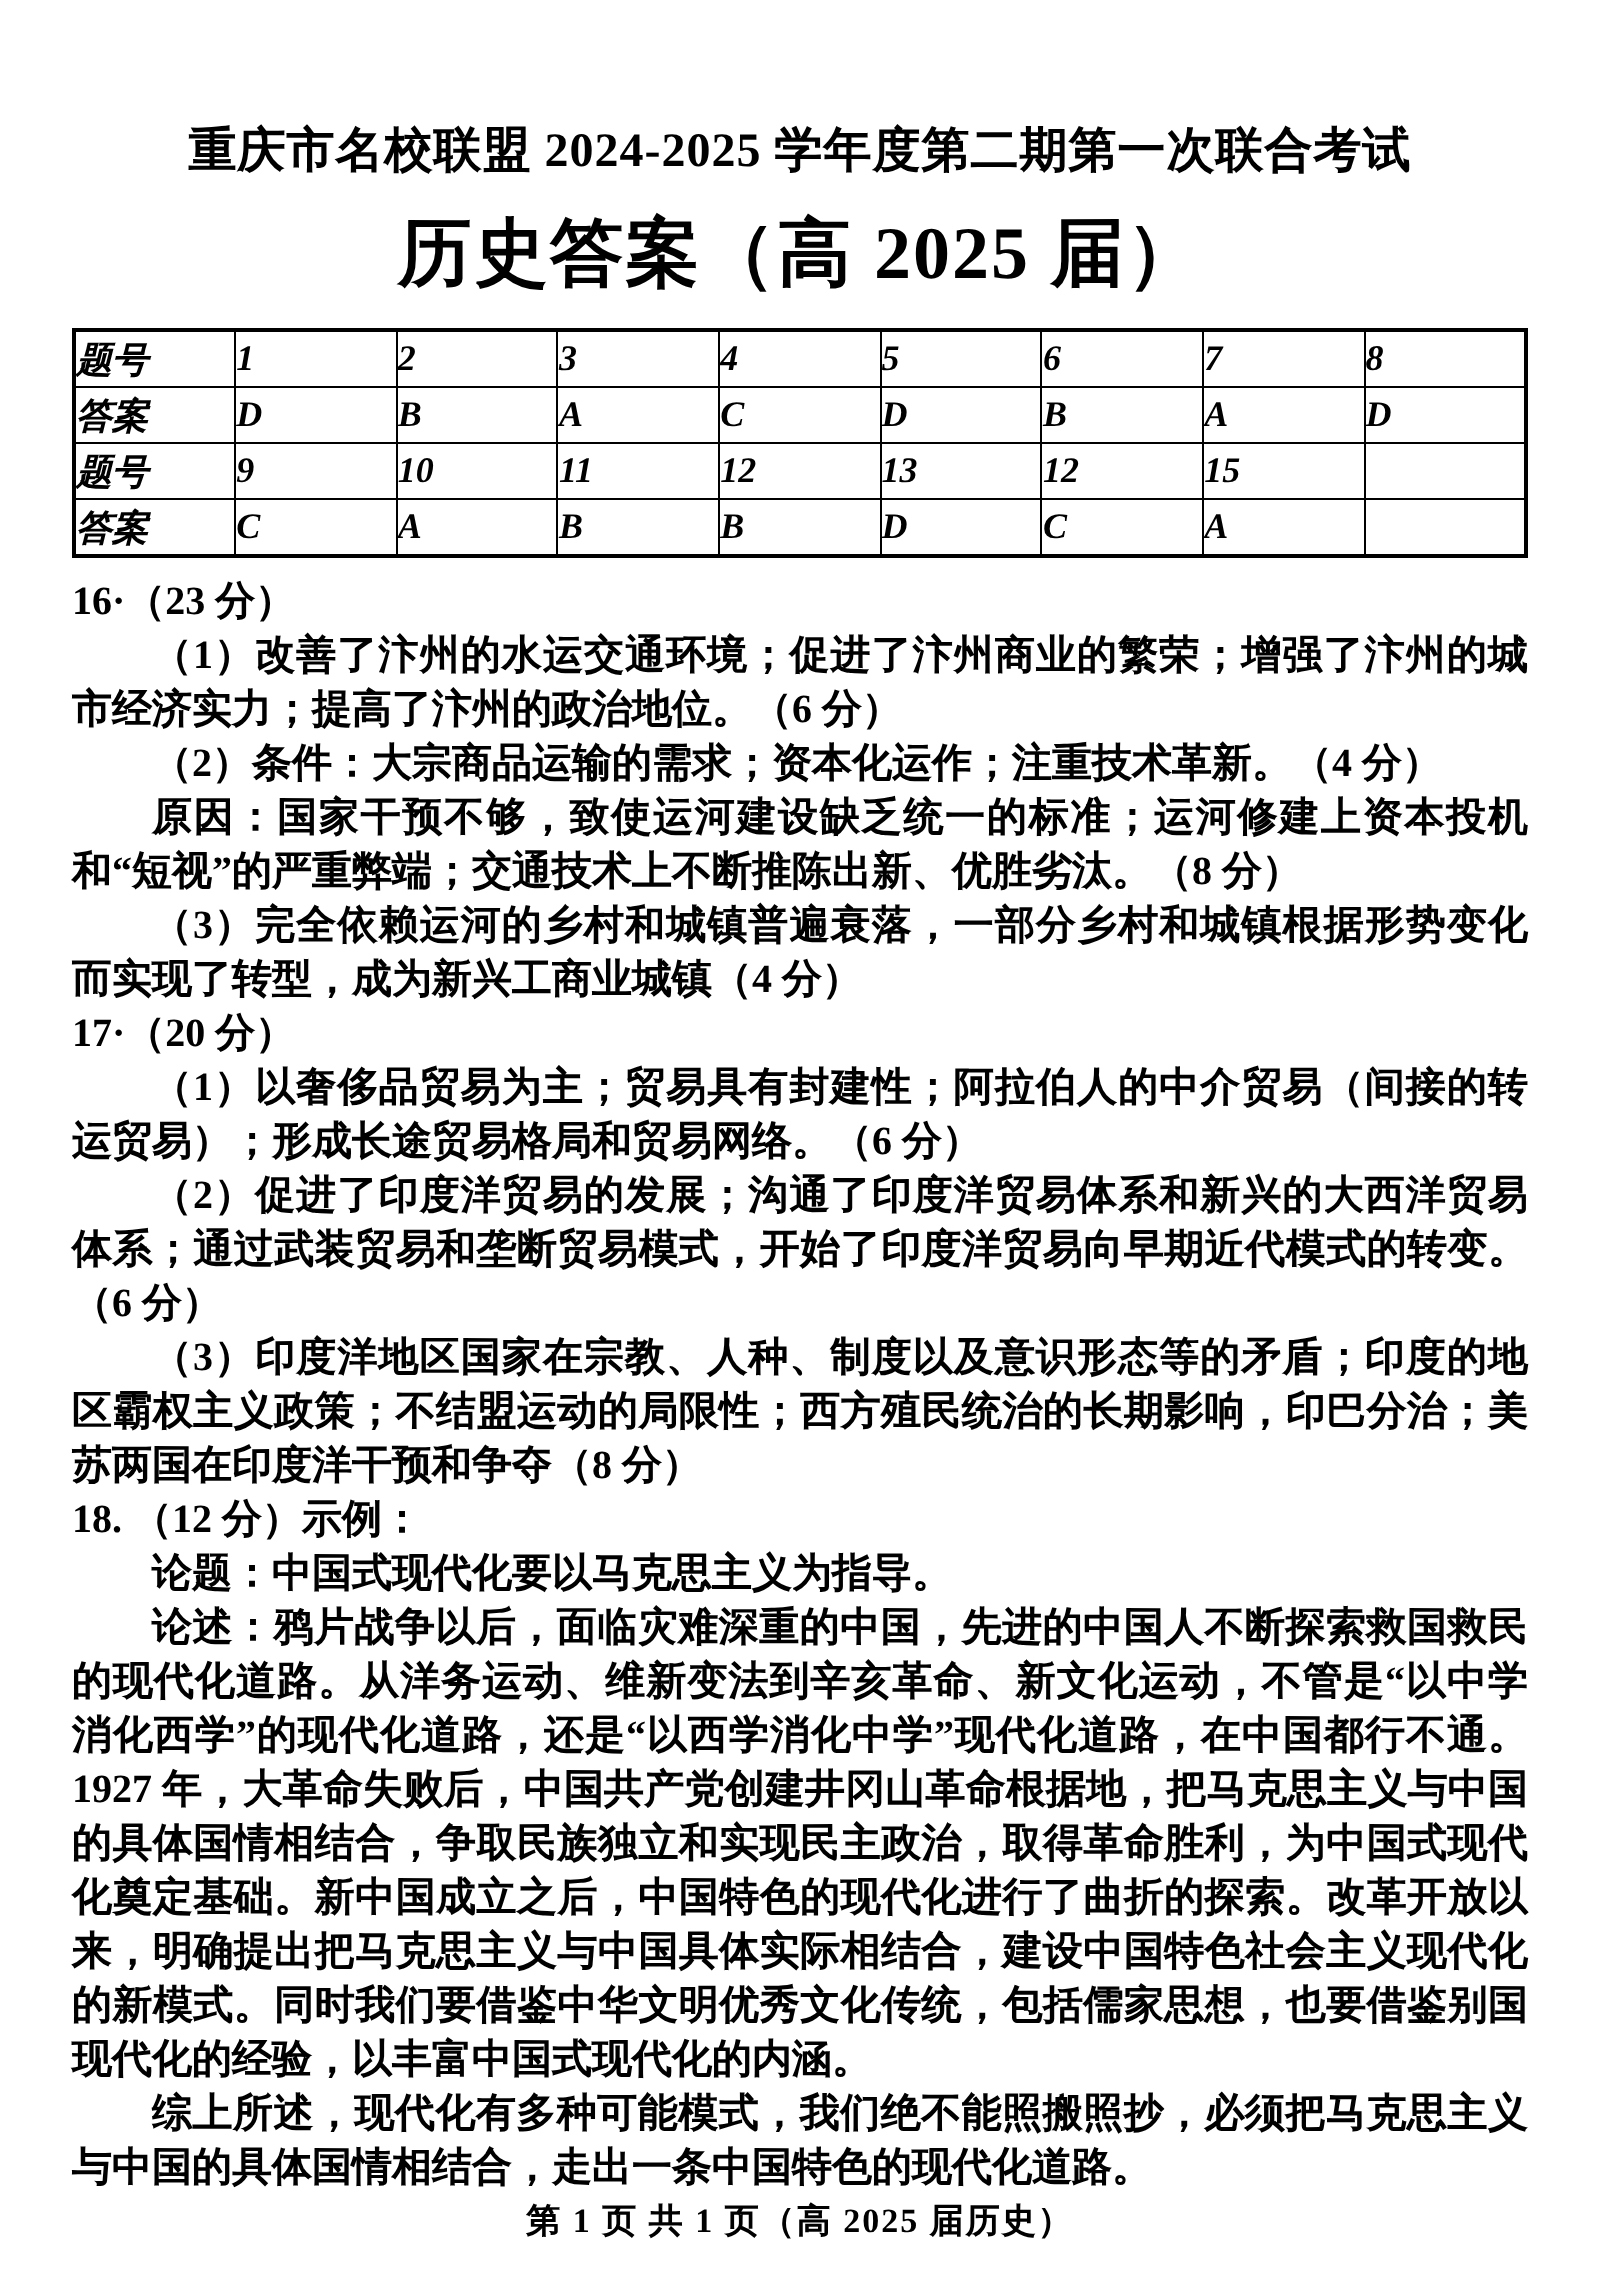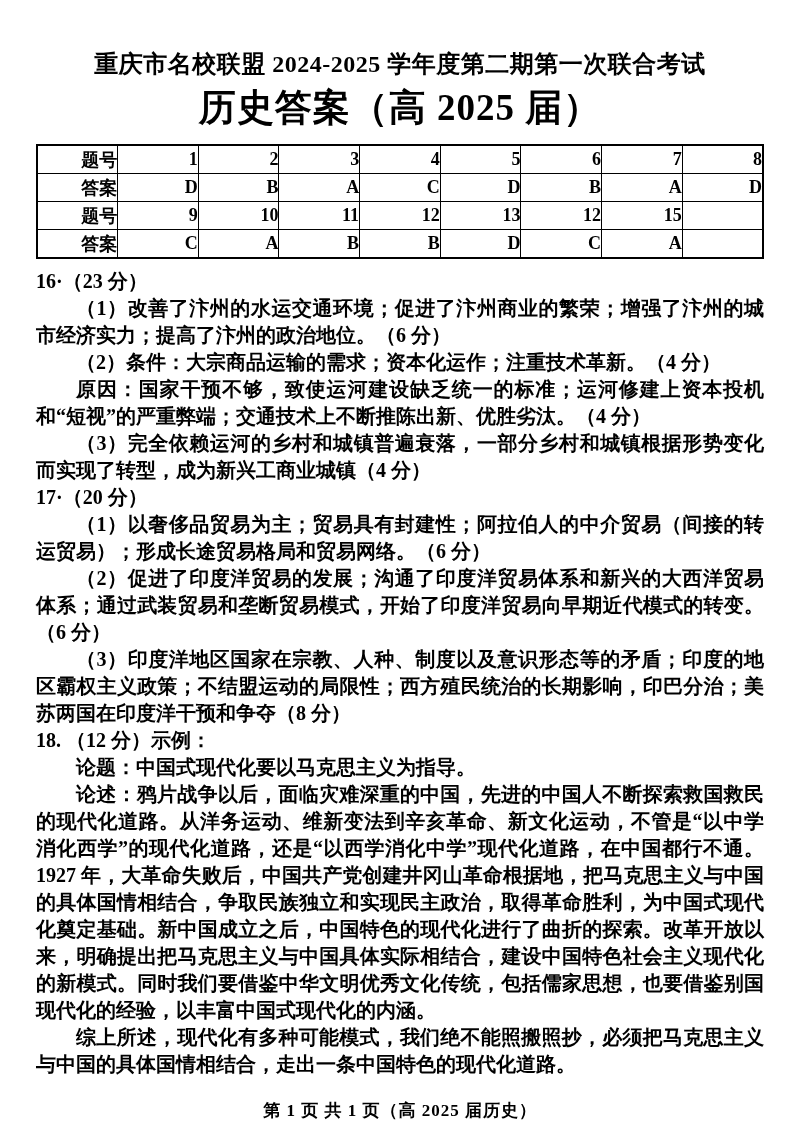--- a/index.html
+++ b/index.html
@@ -13,21 +13,21 @@
     height: 1141px;
     background: #ffffff;
     color: #000000;
     font-family: "Liberation Serif", "DejaVu Serif", serif;
     font-weight: bold;
     box-sizing: border-box;
     padding: 0 36px;
     overflow: hidden;
   }
   .exam-title {
-    margin: 0;
+    margin: 12px;
     padding-top: 48px;
     text-align: center;
     font-size: 24px;
     line-height: 32px;
     letter-spacing: 0.5px;
     white-space: nowrap;
   }
   .answer-key-title {
     margin: 4px 0 12px 0;
     text-align: center;
@@ -38,24 +38,25 @@
   }
   table.answer-table {
     width: 100%;
     border-collapse: collapse;
     table-layout: fixed;
     border: 2.5px solid #000;
   }
   table.answer-table td {
     border: 1.6px solid #000;
     height: 27px;
-    text-align: right;
+    text-align: left;
     vertical-align: middle;
     font-size: 18px;
     padding: 0;
+    font-style: italic;
   }
   .body-text {
     margin-top: 9px;
     font-size: 20px;
     line-height: 27px;
     text-align: justify;
   }
   .body-text p {
     margin: 0;
     padding: 0;
@@ -131,21 +132,21 @@
         <td></td>
       </tr>
     </tbody>
   </table>
 
   <div class="body-text">
 
     <p class="section-heading">16·（23 分）</p>
     <p class="para">（1）改善了汴州的水运交通环境；促进了汴州商业的繁荣；增强了汴州的城市经济实力；提高了汴州的政治地位。（6 分）</p>
     <p class="para">（2）条件：大宗商品运输的需求；资本化运作；注重技术革新。（4 分）</p>
-    <p class="para">原因：国家干预不够，致使运河建设缺乏统一的标准；运河修建上资本投机和“短视”的严重弊端；交通技术上不断推陈出新、优胜劣汰。（4 分）</p>
+    <p class="para">原因：国家干预不够，致使运河建设缺乏统一的标准；运河修建上资本投机和“短视”的严重弊端；交通技术上不断推陈出新、优胜劣汰。（8 分）</p>
     <p class="para">（3）完全依赖运河的乡村和城镇普遍衰落，一部分乡村和城镇根据形势变化而实现了转型，成为新兴工商业城镇（4 分）</p>
 
     <p class="section-heading">17·（20 分）</p>
     <p class="para">（1）以奢侈品贸易为主；贸易具有封建性；阿拉伯人的中介贸易（间接的转运贸易）；形成长途贸易格局和贸易网络。（6 分）</p>
     <p class="para">（2）促进了印度洋贸易的发展；沟通了印度洋贸易体系和新兴的大西洋贸易体系；通过武装贸易和垄断贸易模式，开始了印度洋贸易向早期近代模式的转变。（6 分）</p>
     <p class="para">（3）印度洋地区国家在宗教、人种、制度以及意识形态等的矛盾；印度的地区霸权主义政策；不结盟运动的局限性；西方殖民统治的长期影响，印巴分治；美苏两国在印度洋干预和争夺（8 分）</p>
 
     <p class="section-heading">18. （12 分）示例：</p>
     <p class="para">论题：中国式现代化要以马克思主义为指导。</p>
     <p class="para">论述：鸦片战争以后，面临灾难深重的中国，先进的中国人不断探索救国救民的现代化道路。从洋务运动、维新变法到辛亥革命、新文化运动，不管是“以中学消化西学”的现代化道路，还是“以西学消化中学”现代化道路，在中国都行不通。1927 年，大革命失败后，中国共产党创建井冈山革命根据地，把马克思主义与中国的具体国情相结合，争取民族独立和实现民主政治，取得革命胜利，为中国式现代化奠定基础。新中国成立之后，中国特色的现代化进行了曲折的探索。改革开放以来，明确提出把马克思主义与中国具体实际相结合，建设中国特色社会主义现代化的新模式。同时我们要借鉴中华文明优秀文化传统，包括儒家思想，也要借鉴别国现代化的经验，以丰富中国式现代化的内涵。</p>

